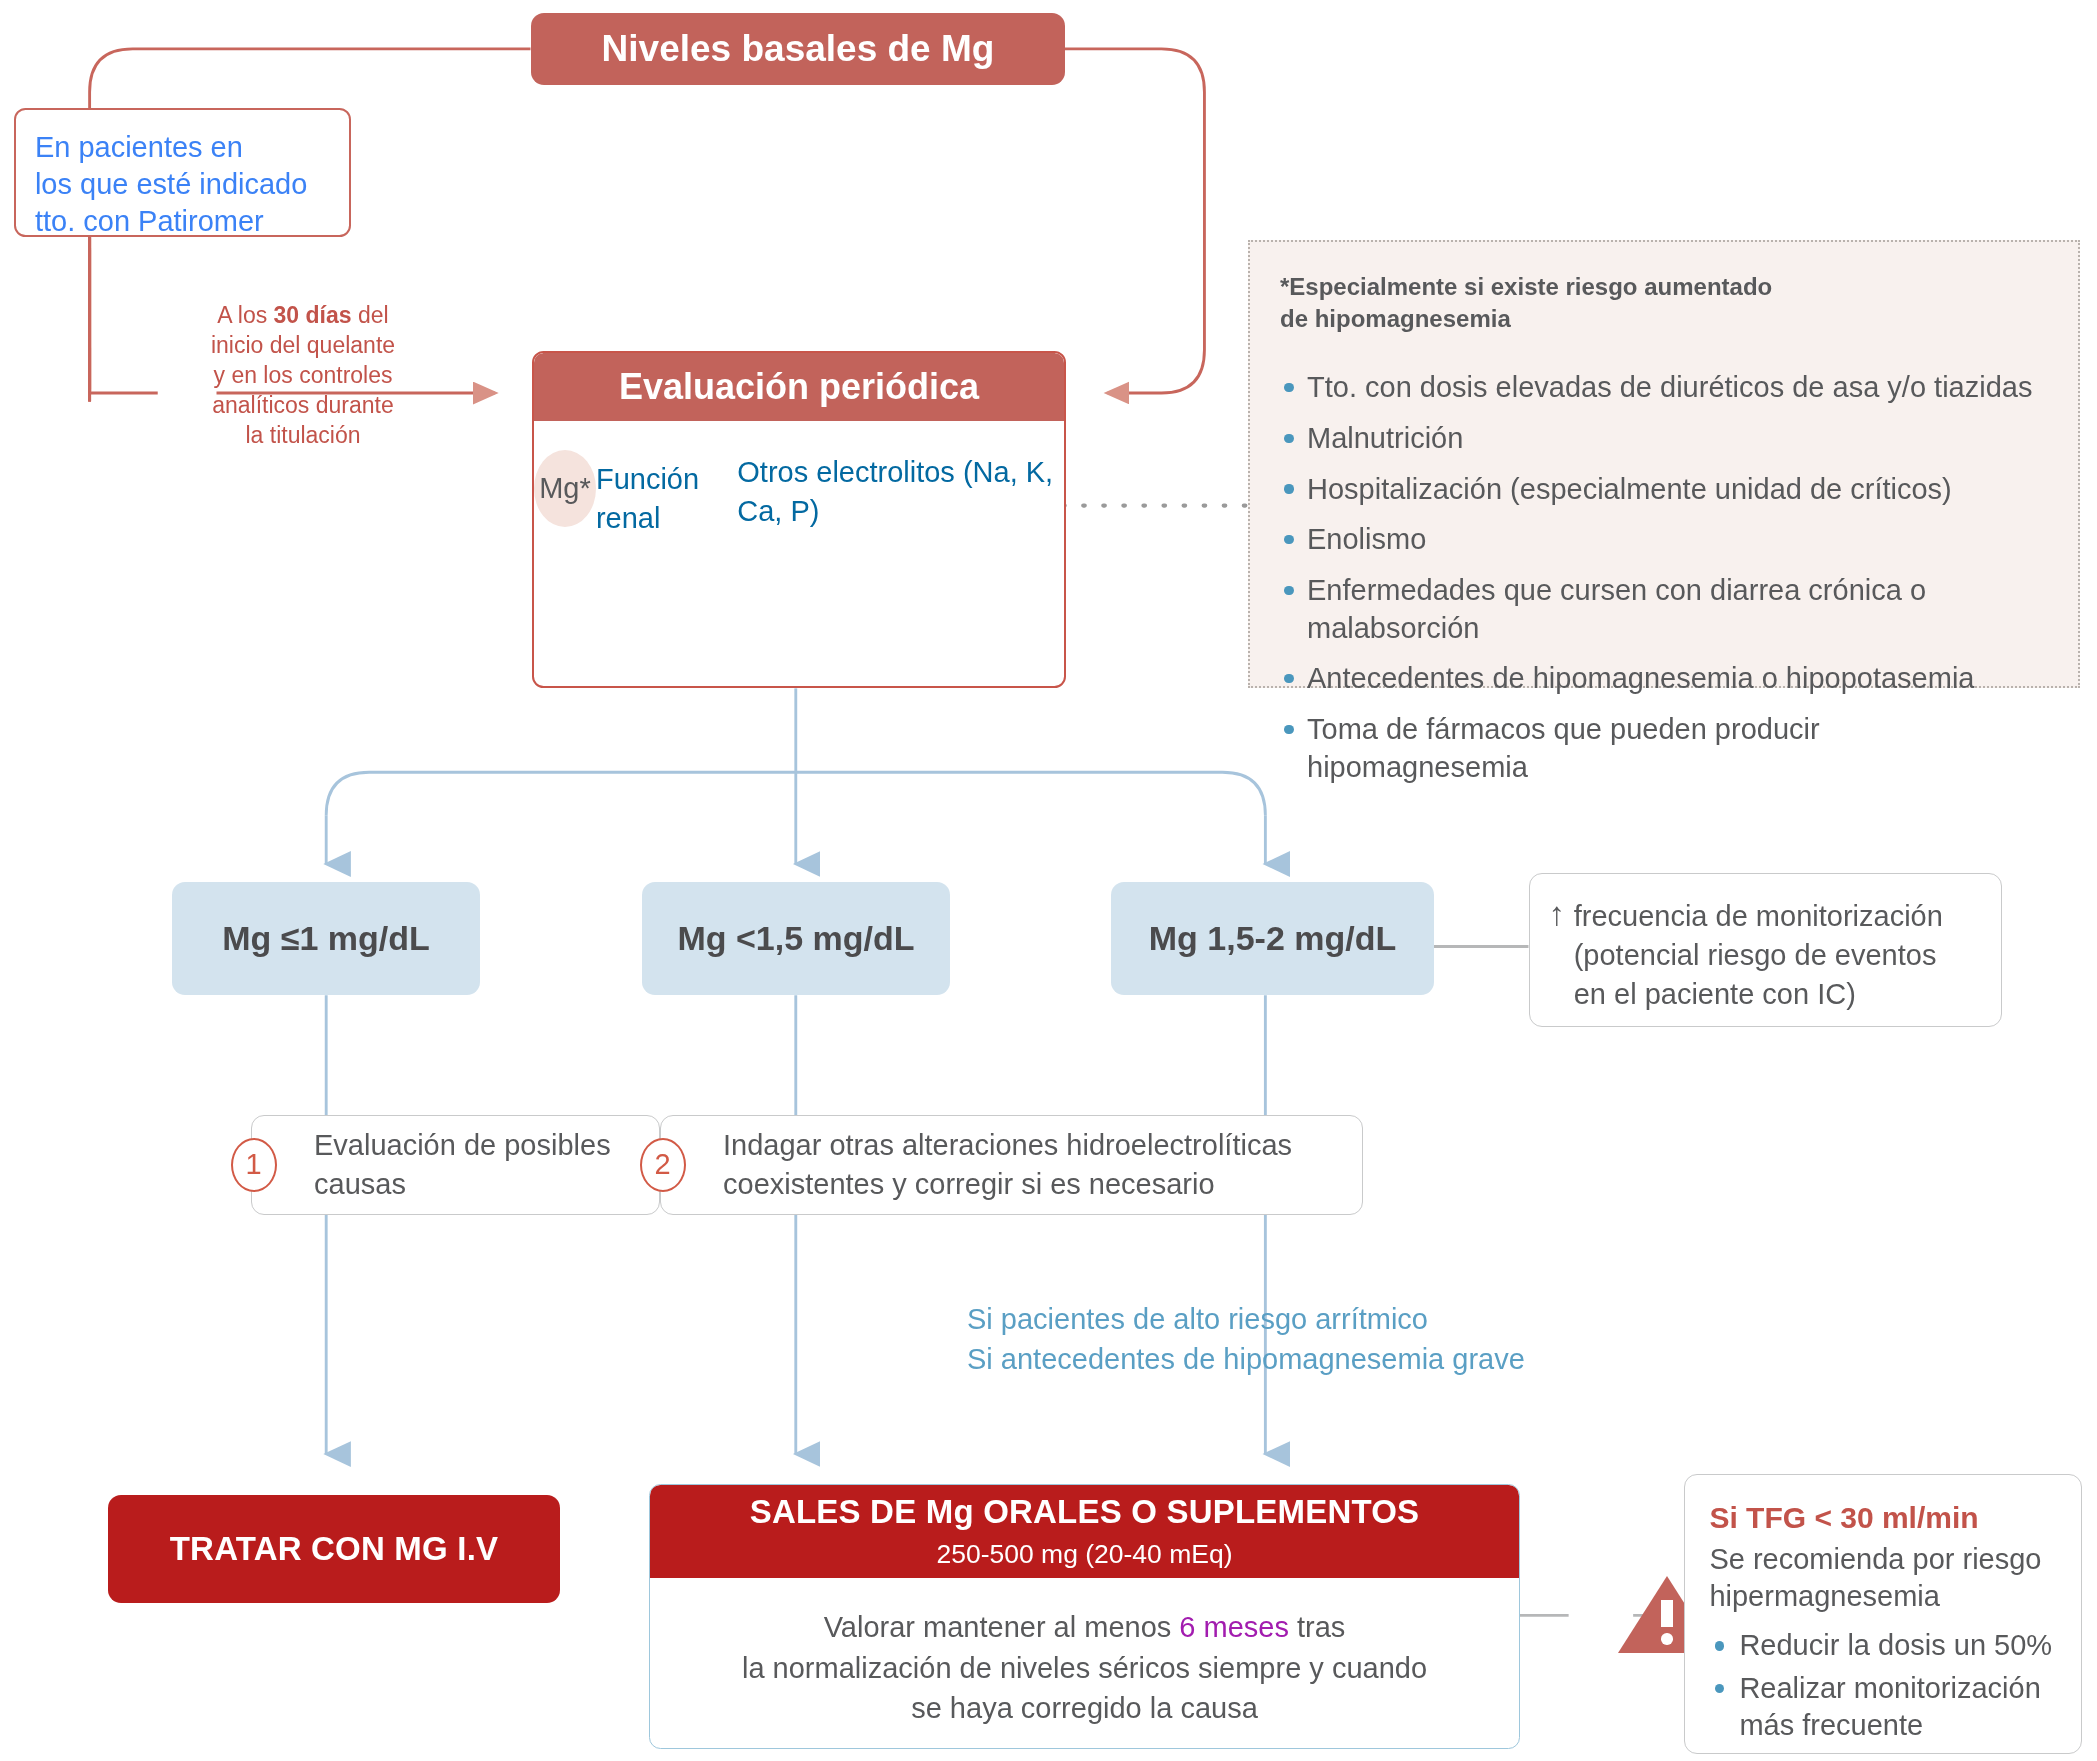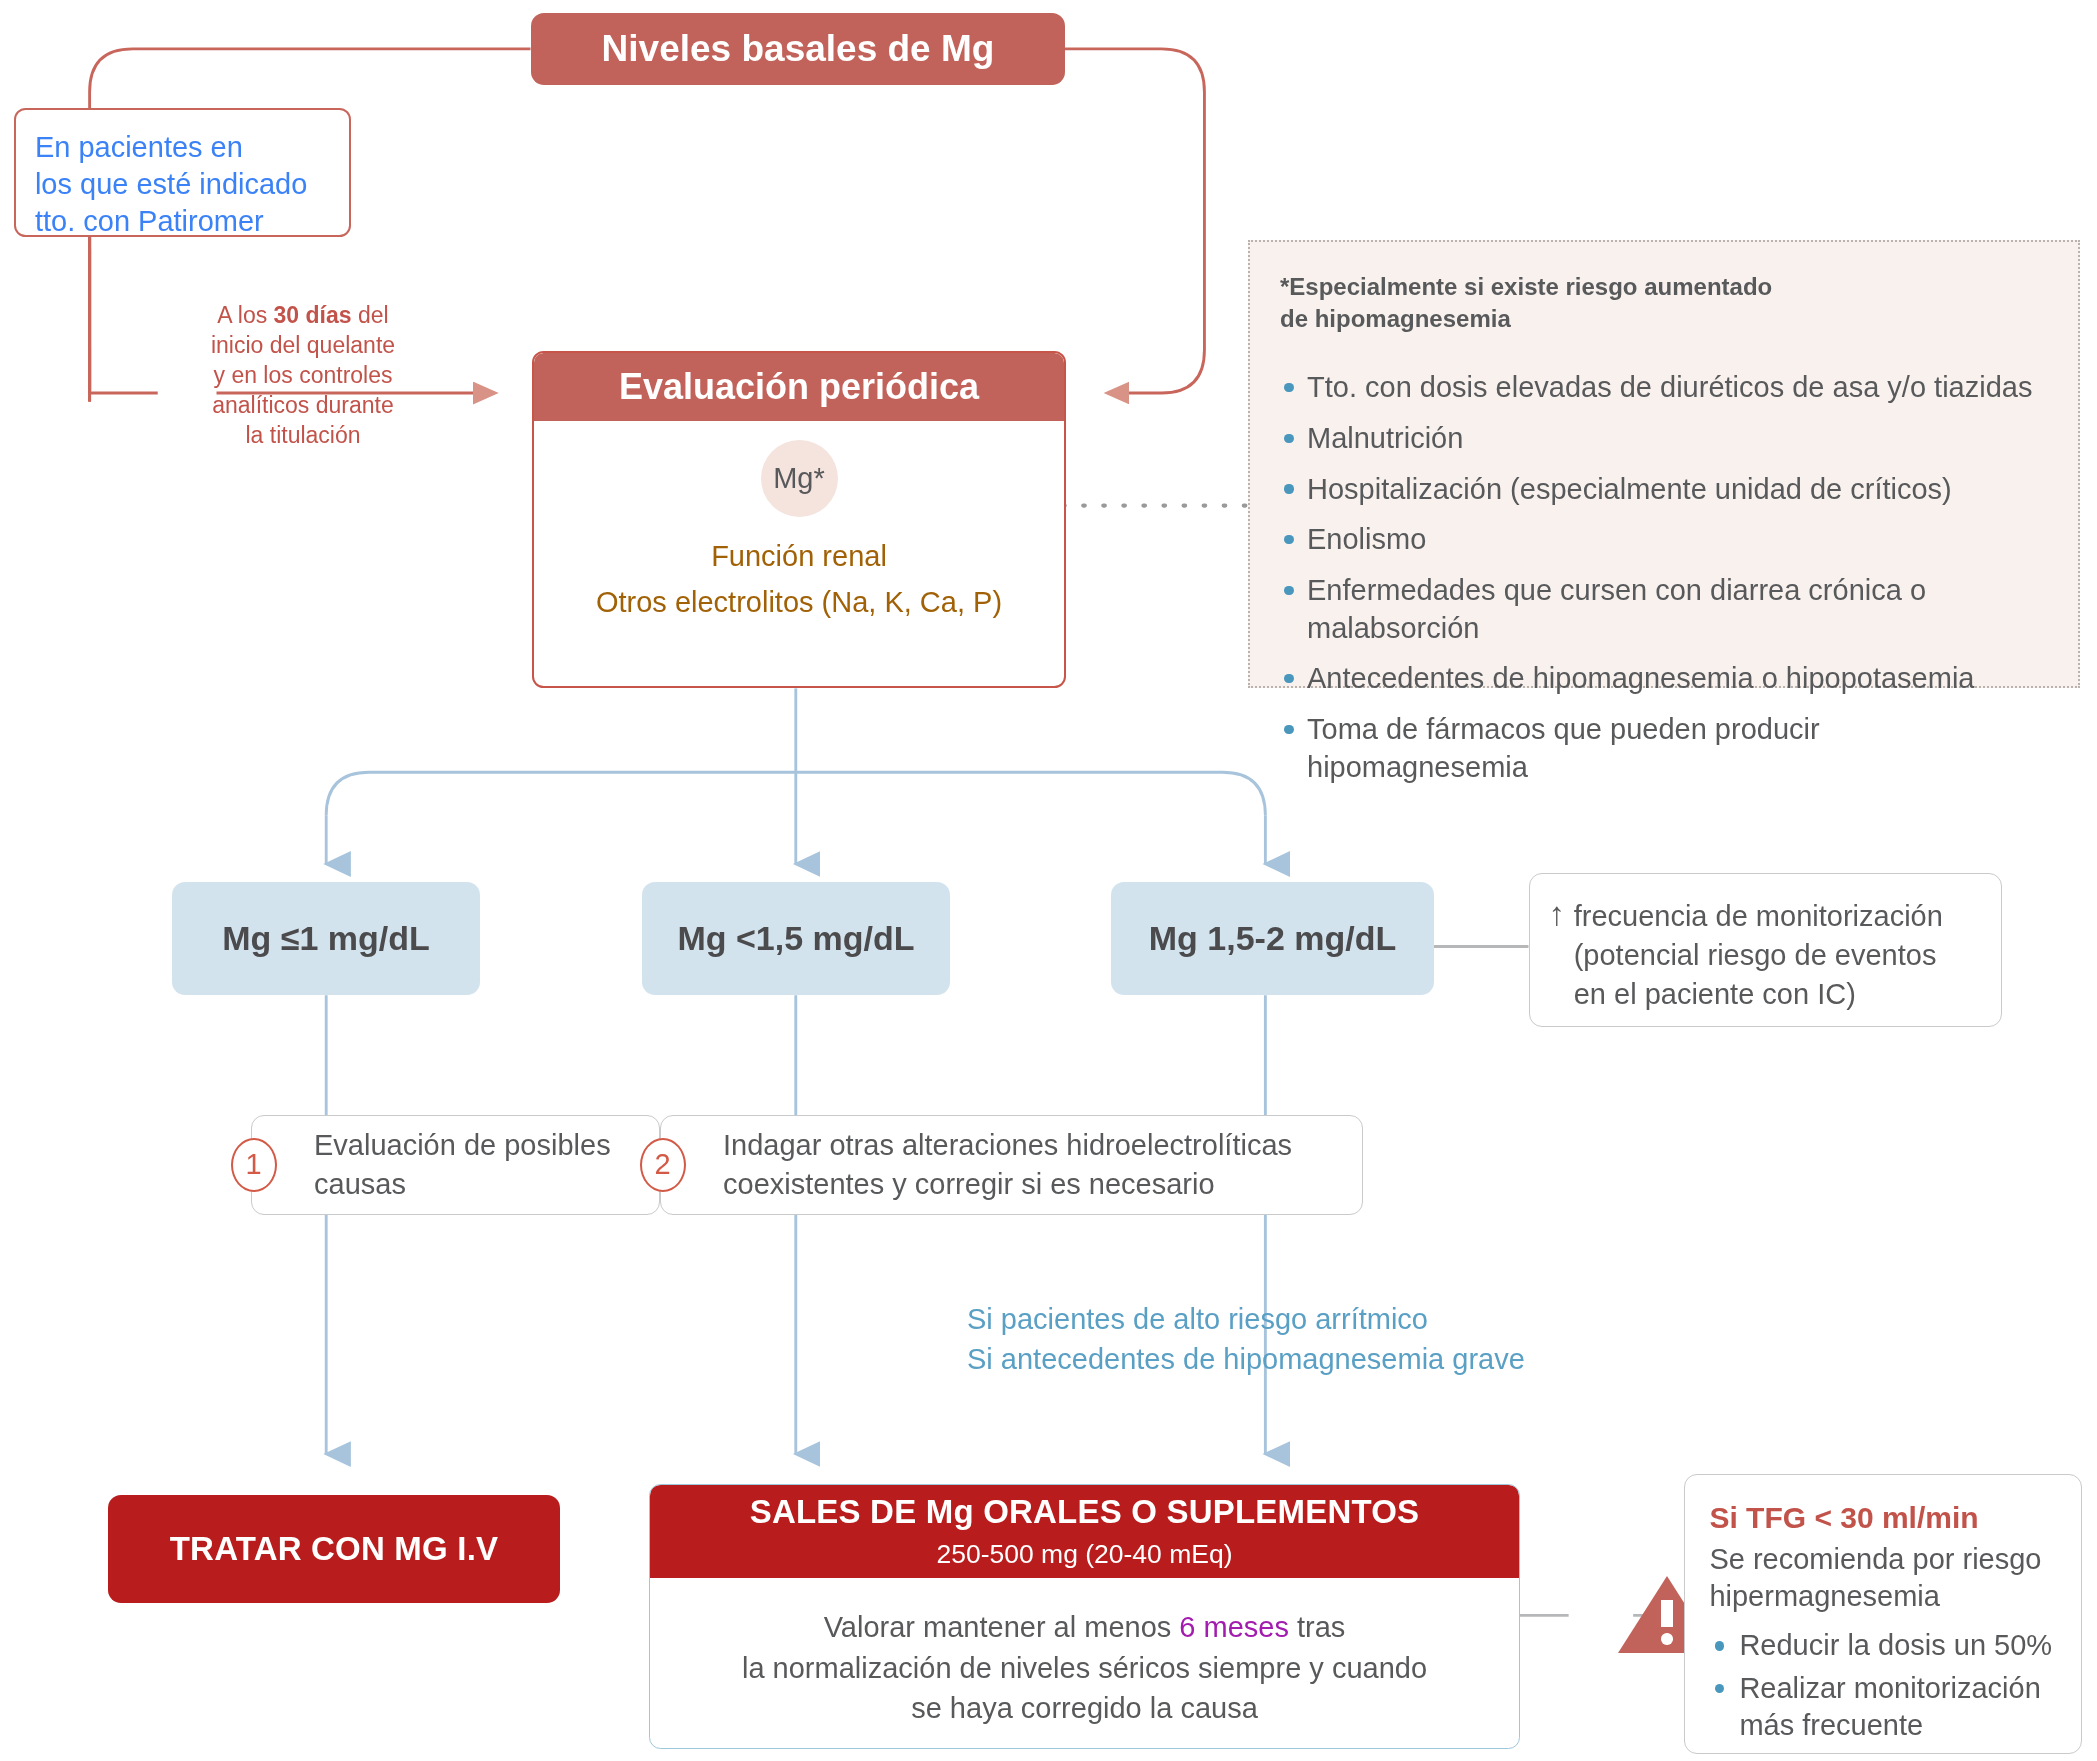--- a/index.html
+++ b/index.html
@@ -31,30 +31,30 @@
     border-radius:11.5px;
     background:#ffffff;
     box-sizing:border-box;
     overflow:hidden;
   }
   .redpanel .redbar{
     border-radius:9.3px 9.3px 0 0;
     width:100%;
   }
   .panelbody{
-    display:flex;flex-direction:column;align-items:center;justify-content:flex-start;
+    display:flex;flex-direction:row;align-items:center;justify-content:flex-start;
     padding-top:18.6px;
   }
   .mgcircle{
     width:77px;height:77px;border-radius:50%;
     background:#f5e3dd;
     display:flex;align-items:center;justify-content:center;
     font-size:29px;color:#58595b;
   }
-  .panelline{font-size:29px;color:#a16207;line-height:1.35;text-align:right;}
+  .panelline{font-size:29px;color:#0369a1;line-height:1.35;text-align:left;}
 
   
   .rednote{
     border:2.2px solid #c8665c;
     border-radius:11.5px;
     background:#ffffff;
     color:#3b82f6;
     box-sizing:border-box;
     font-size:29px;
     line-height:1.28;

